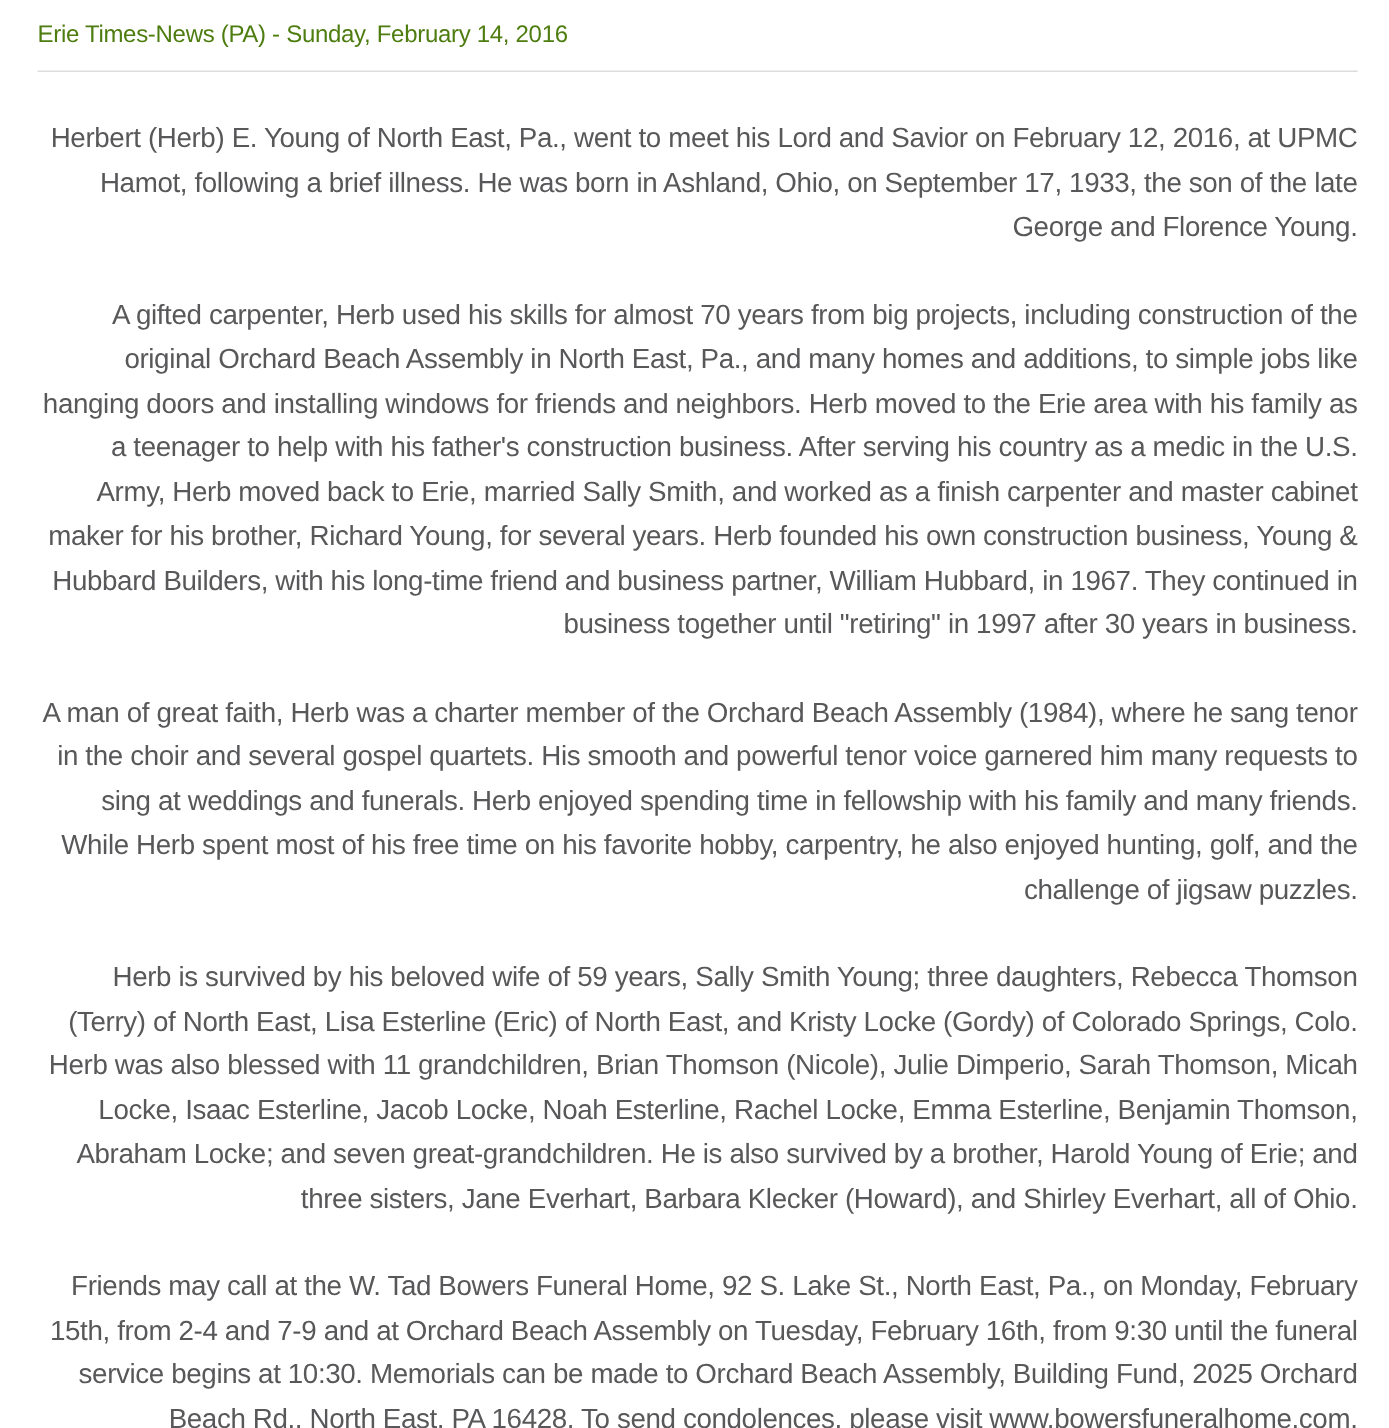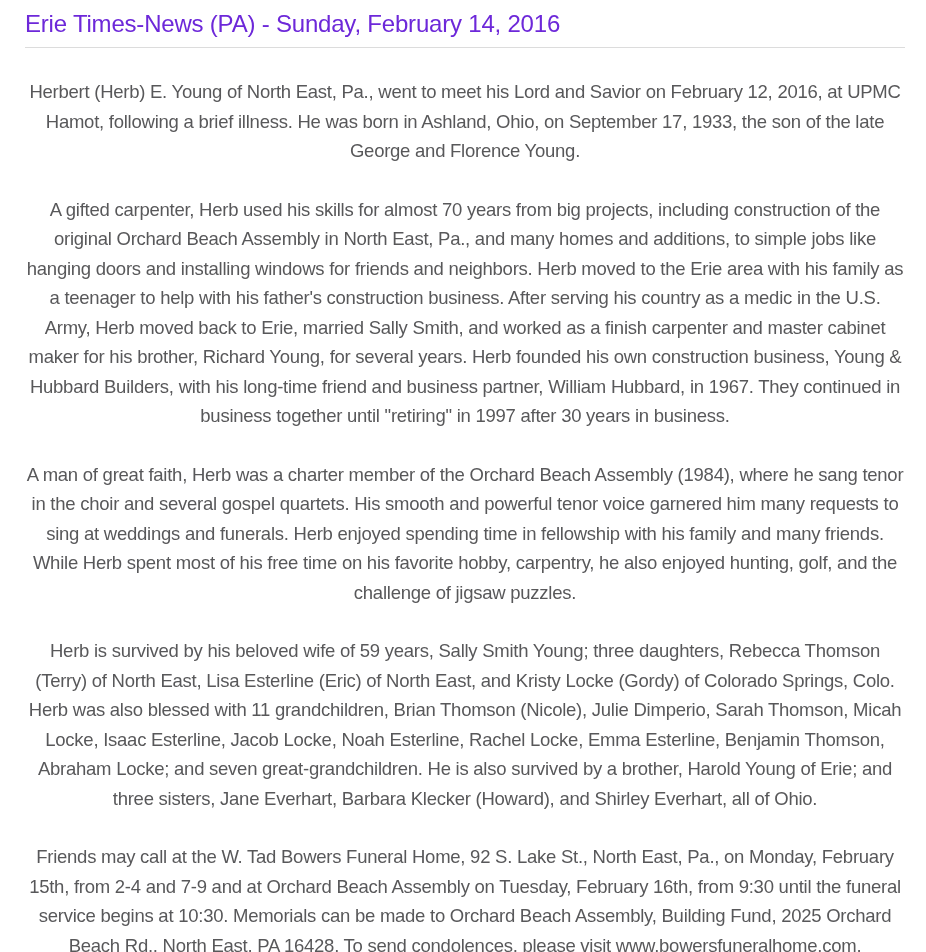--- a/index.html
+++ b/index.html
@@ -9,37 +9,37 @@
     background: #ffffff;
     font-family: "Liberation Sans", "DejaVu Sans", sans-serif;
   }
   .page {
     width: 926px;
     min-height: 952px;
     background: #ffffff;
     padding: 13px 21px 10px 25px;
   }
   .source-line {
-    color: #6d28d9;
-    font-size: 24px;
+    color: #4d7c0f;
+    font-size: 16px;
     line-height: 22px;
     letter-spacing: -0.2px;
   }
   .divider {
     border: none;
     border-top: 1px solid #dcdcdc;
     margin: 12px 0 0 0;
   }
   .obituary p {
     color: #58585a;
     font-size: 18.5px;
     line-height: 29.5px;
     letter-spacing: -0.25px;
     margin: 29px 0 0 0;
-    text-align: center;
+    text-align: right;
   }
 </style>
 </head>
 <body>
 
 <div class="page">
 
   <div class="source-line">Erie Times-News (PA) - Sunday, February 14, 2016</div>
 
   <hr class="divider">

